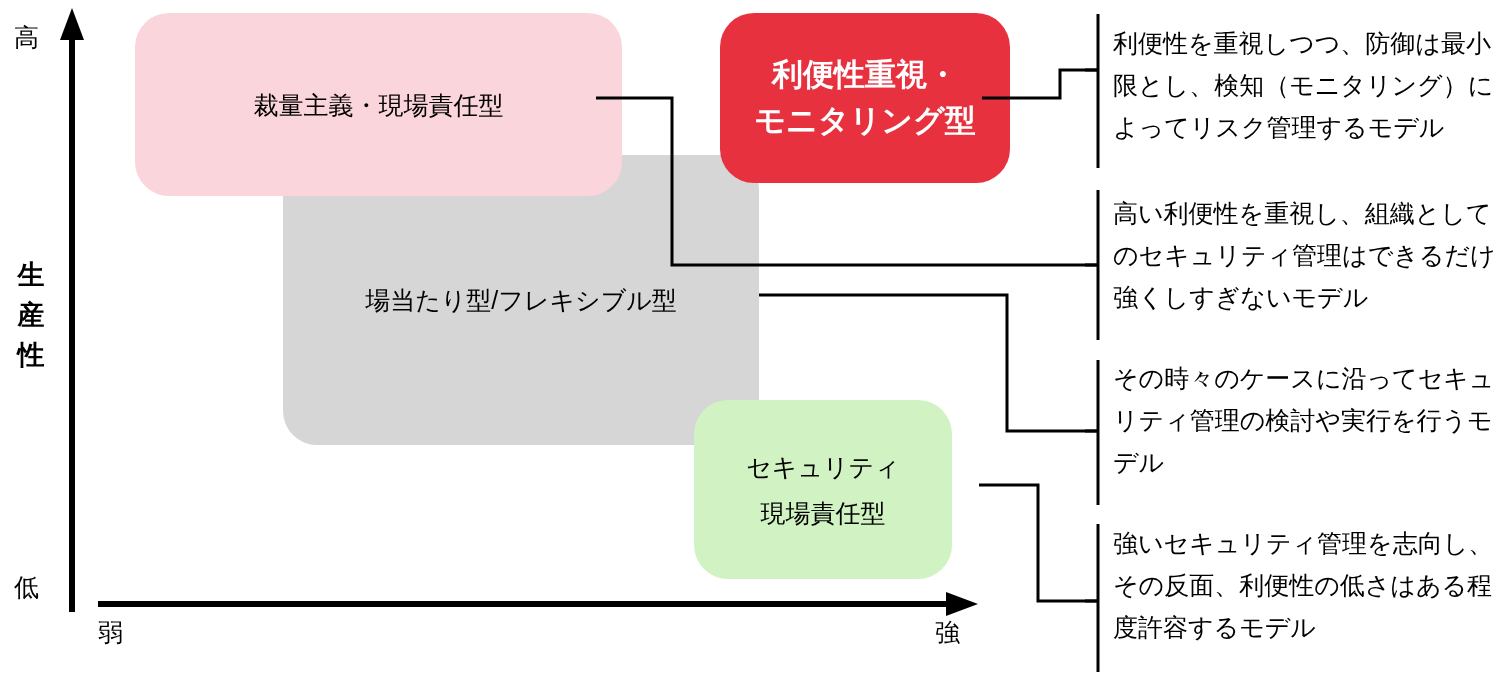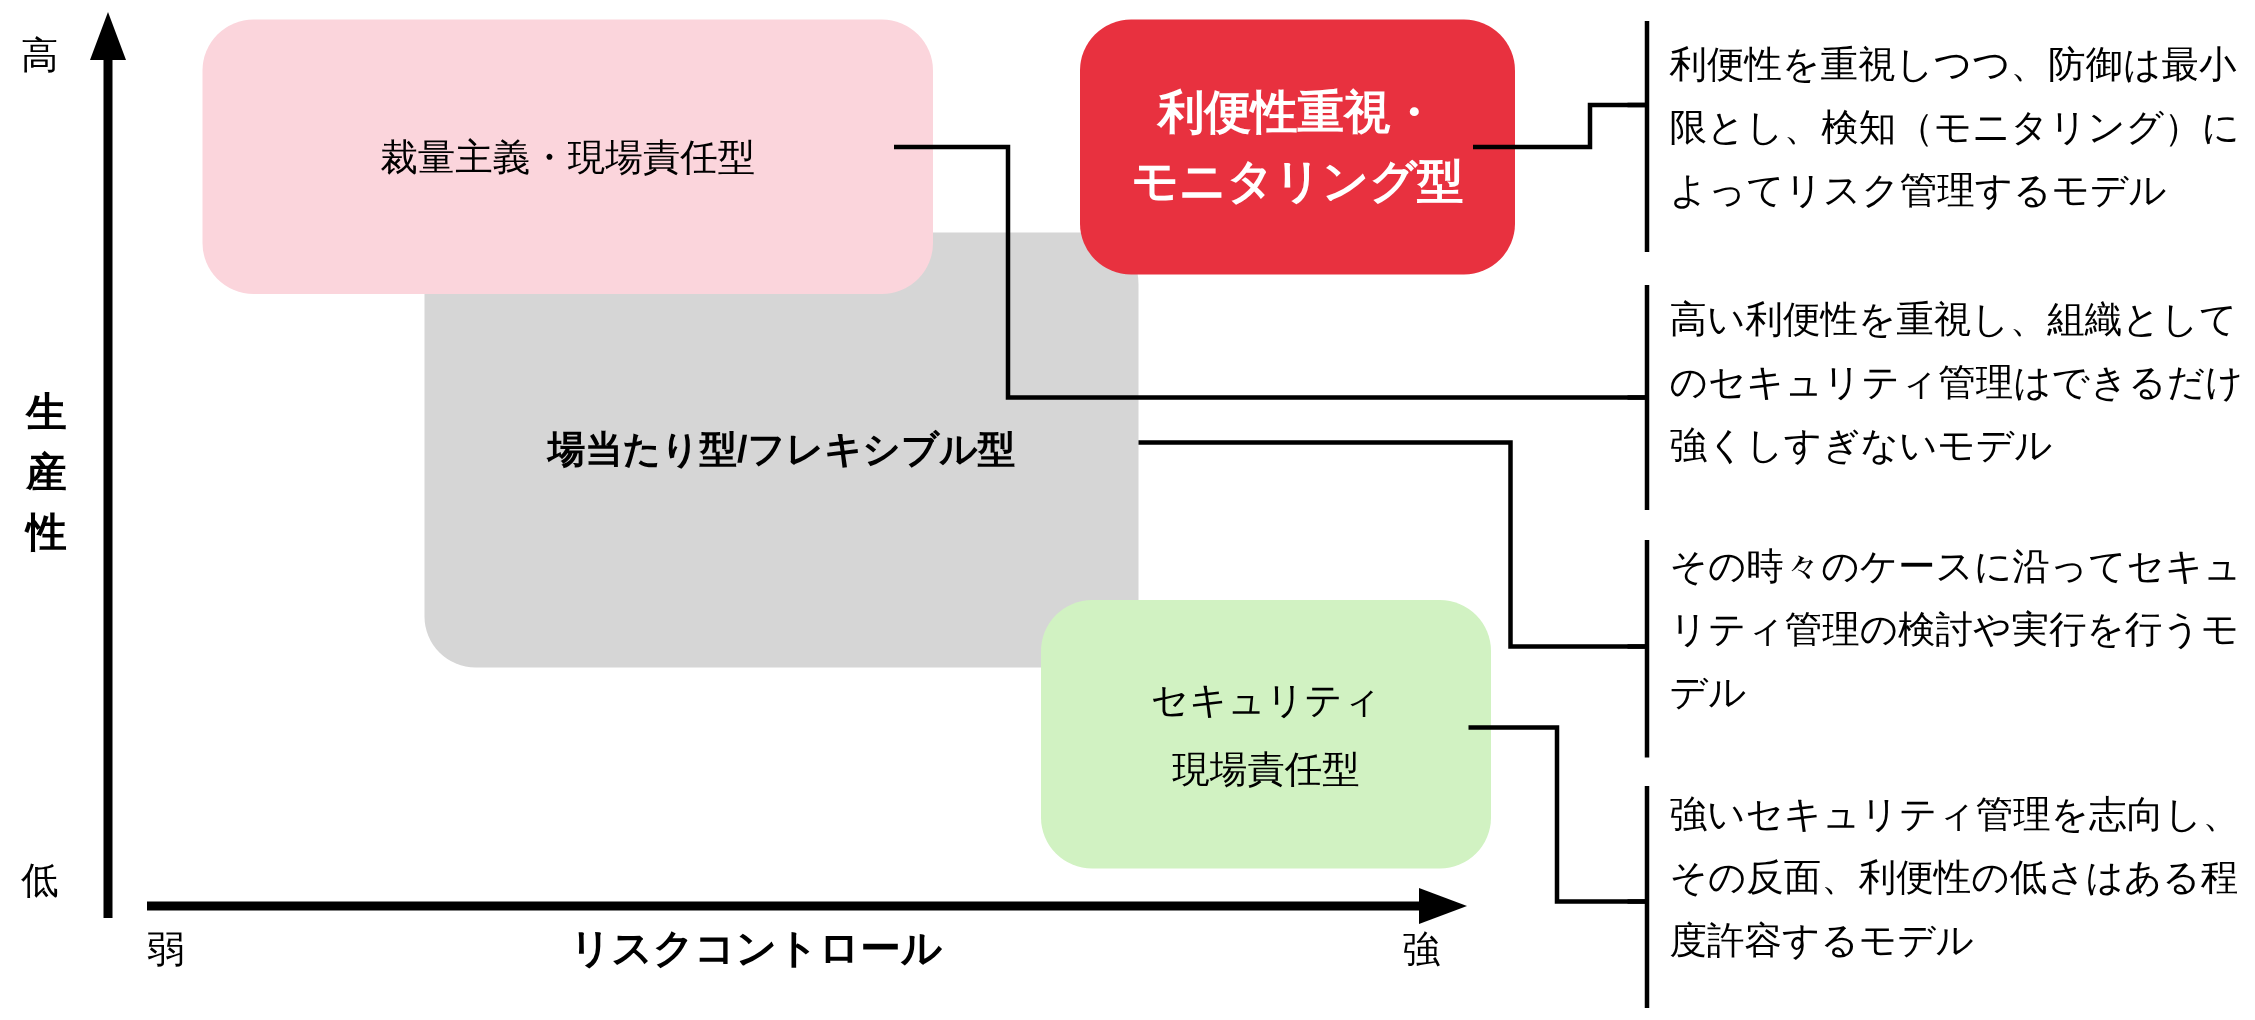--- a/index.html
+++ b/index.html
@@ -92,33 +92,32 @@
 
   #box-pink {
     left: 135px; top: 13px; width: 487px; height: 183px;
     background: #fbd5dc;
     z-index: 3;
   }
   #box-gray {
     left: 283px; top: 155px; width: 476px; height: 290px;
     background: #d6d6d6;
     z-index: 2;
-    font-weight: bold;
   }
   #box-red {
     left: 720px; top: 13px; width: 290px; height: 170px;
     background: #e8313f;
     color: #ffffff;
     font-weight: bold;
     font-size: 31px;
     line-height: 46px;
     z-index: 4;
   }
   #box-green {
-    left: 694px; top: 400px; width: 300px; height: 179px;
+    left: 694px; top: 400px; width: 258px; height: 179px;
     background: #d1f2c2;
     z-index: 3;
   }
 
   
   .conn-svg {
     position: absolute;
     left: 0; top: 0;
     width: 1503px;
     height: 680px;
@@ -157,21 +156,20 @@
 
   <div class="axis-cap" id="y-high">高</div>
   <div class="axis-cap" id="y-low">低</div>
   <div id="y-axis-title">
     <span>生</span>
     <span>産</span>
     <span>性</span>
   </div>
 
   <div id="x-weak">弱</div>
-  <div id="x-axis-title">リスクコントロール</div>
   <div id="x-strong">強</div>
 
   <div class="qbox" id="box-gray">
     <span>場当たり型/フレキシブル型</span>
   </div>
 
   <div class="qbox" id="box-pink">
     <span>裁量主義・現場責任型</span>
   </div>
 

